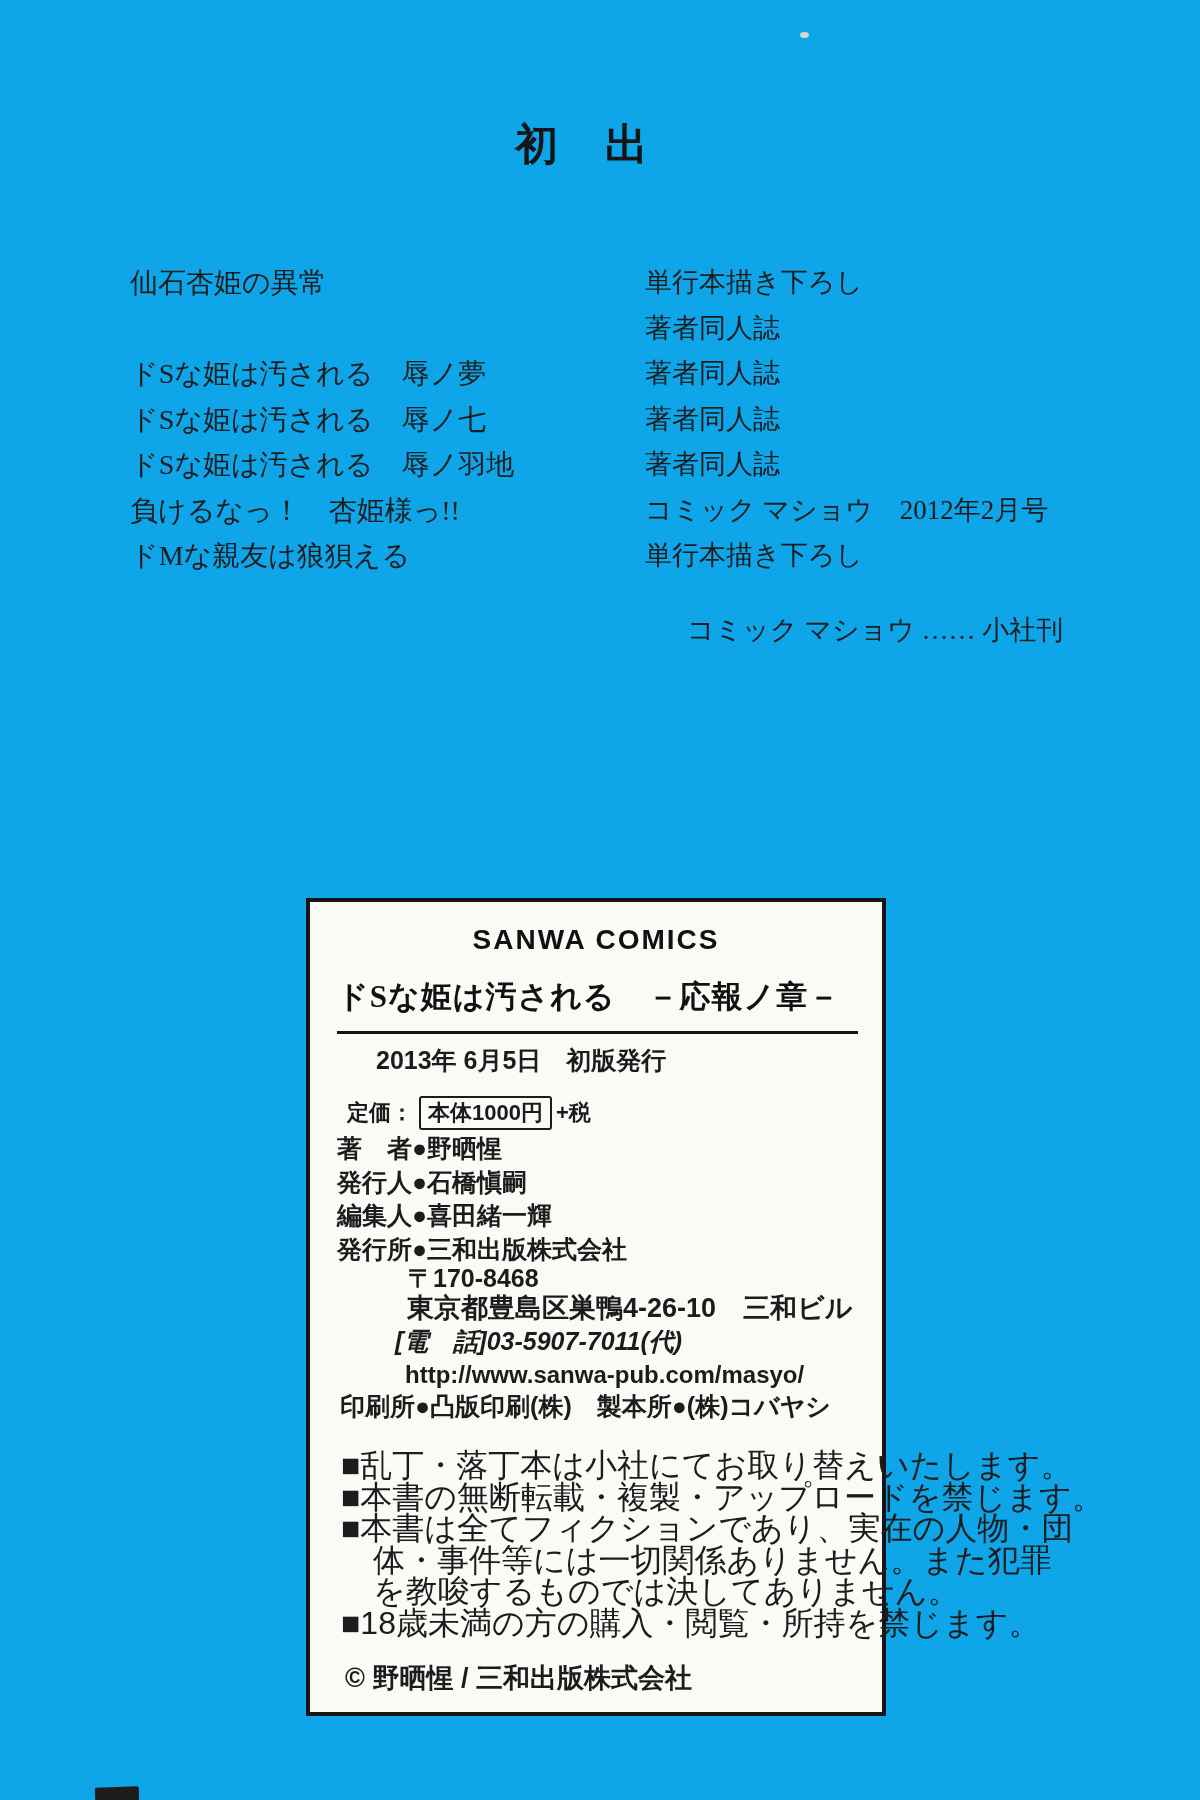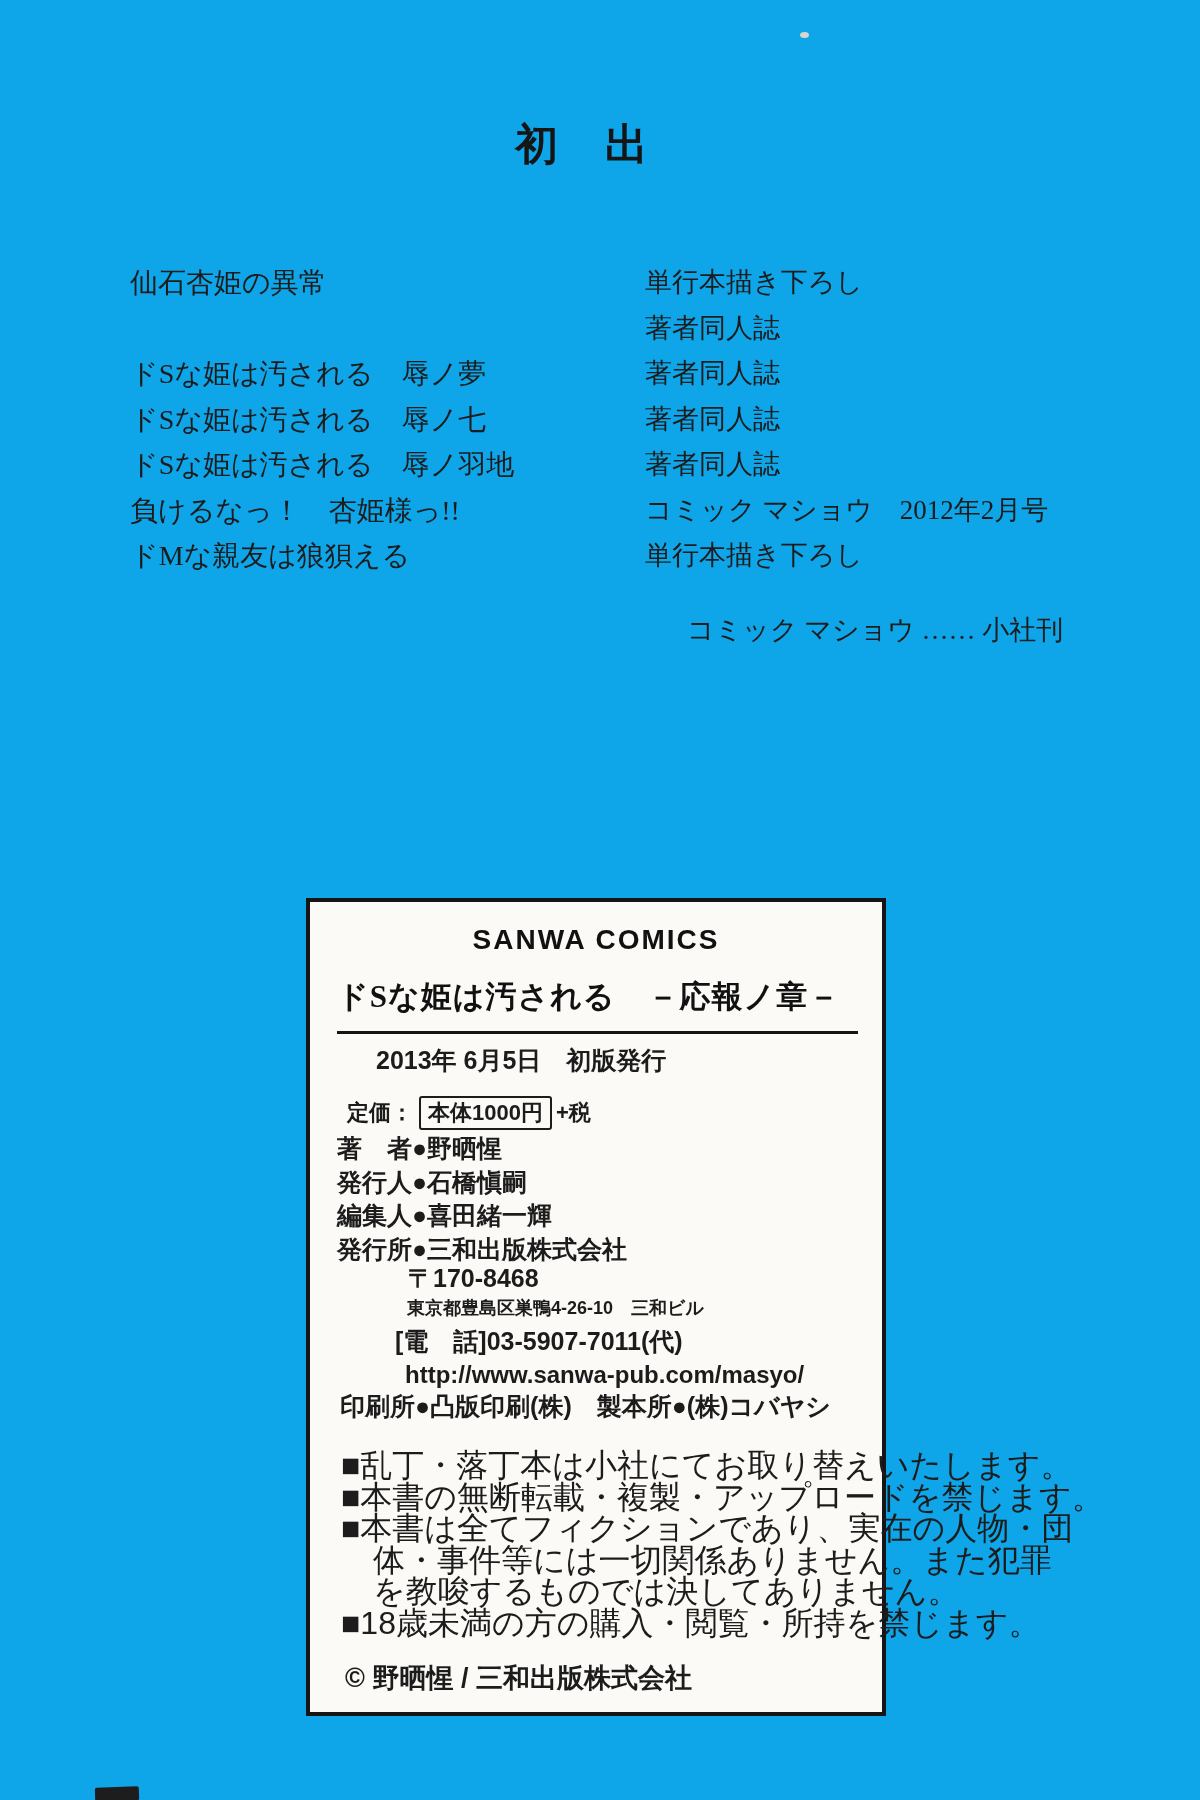--- a/index.html
+++ b/index.html
@@ -66,22 +66,22 @@
   .price-line{left:15px;top:194px;font-size:22px;font-weight:600;line-height:34px;margin-left:22px;}
   .price-box{
     display:inline-block;
     border:2px solid #1c1c1c;border-radius:3px;
     padding:0 7px;margin:0 4px 0 6px;
     line-height:30px;vertical-align:baseline;
   }
   .credits{left:27px;top:230px;font-size:25px;font-weight:600;}
   .credit-row{height:33.5px;line-height:33.5px;white-space:nowrap;}
   .postal{left:98px;top:360px;font-size:25px;font-weight:600;line-height:32px;}
-  .addr{left:97px;top:390px;font-size:18px;font-weight:600;line-height:32px;}
-  .phone{left:85px;top:423px;font-size:25px;font-weight:600;line-height:32px;}
+  .addr{left:97px;top:390px;font-size:27px;font-weight:600;line-height:32px;}
+  .phone{left:85px;top:423px;font-size:25px;font-weight:600;line-height:32px;font-style:italic;}
   .url{left:95px;top:458px;font-size:24px;font-weight:600;line-height:30px;}
   .printer{left:30px;top:488px;font-size:25px;font-weight:600;line-height:32px;}
   .notices{left:31px;top:548px;font-size:32px;font-weight:400;}
   .notice-line{height:31.5px;line-height:31.5px;white-space:nowrap;}
   .copyright{left:35px;top:758px;font-size:27px;font-weight:600;line-height:36px;}
 
   .artifact-bottom{
     position:absolute;left:95px;top:1787px;width:44px;height:14px;
     background:#1d1d1d;border-radius:2px;transform:rotate(-2deg);
   }

